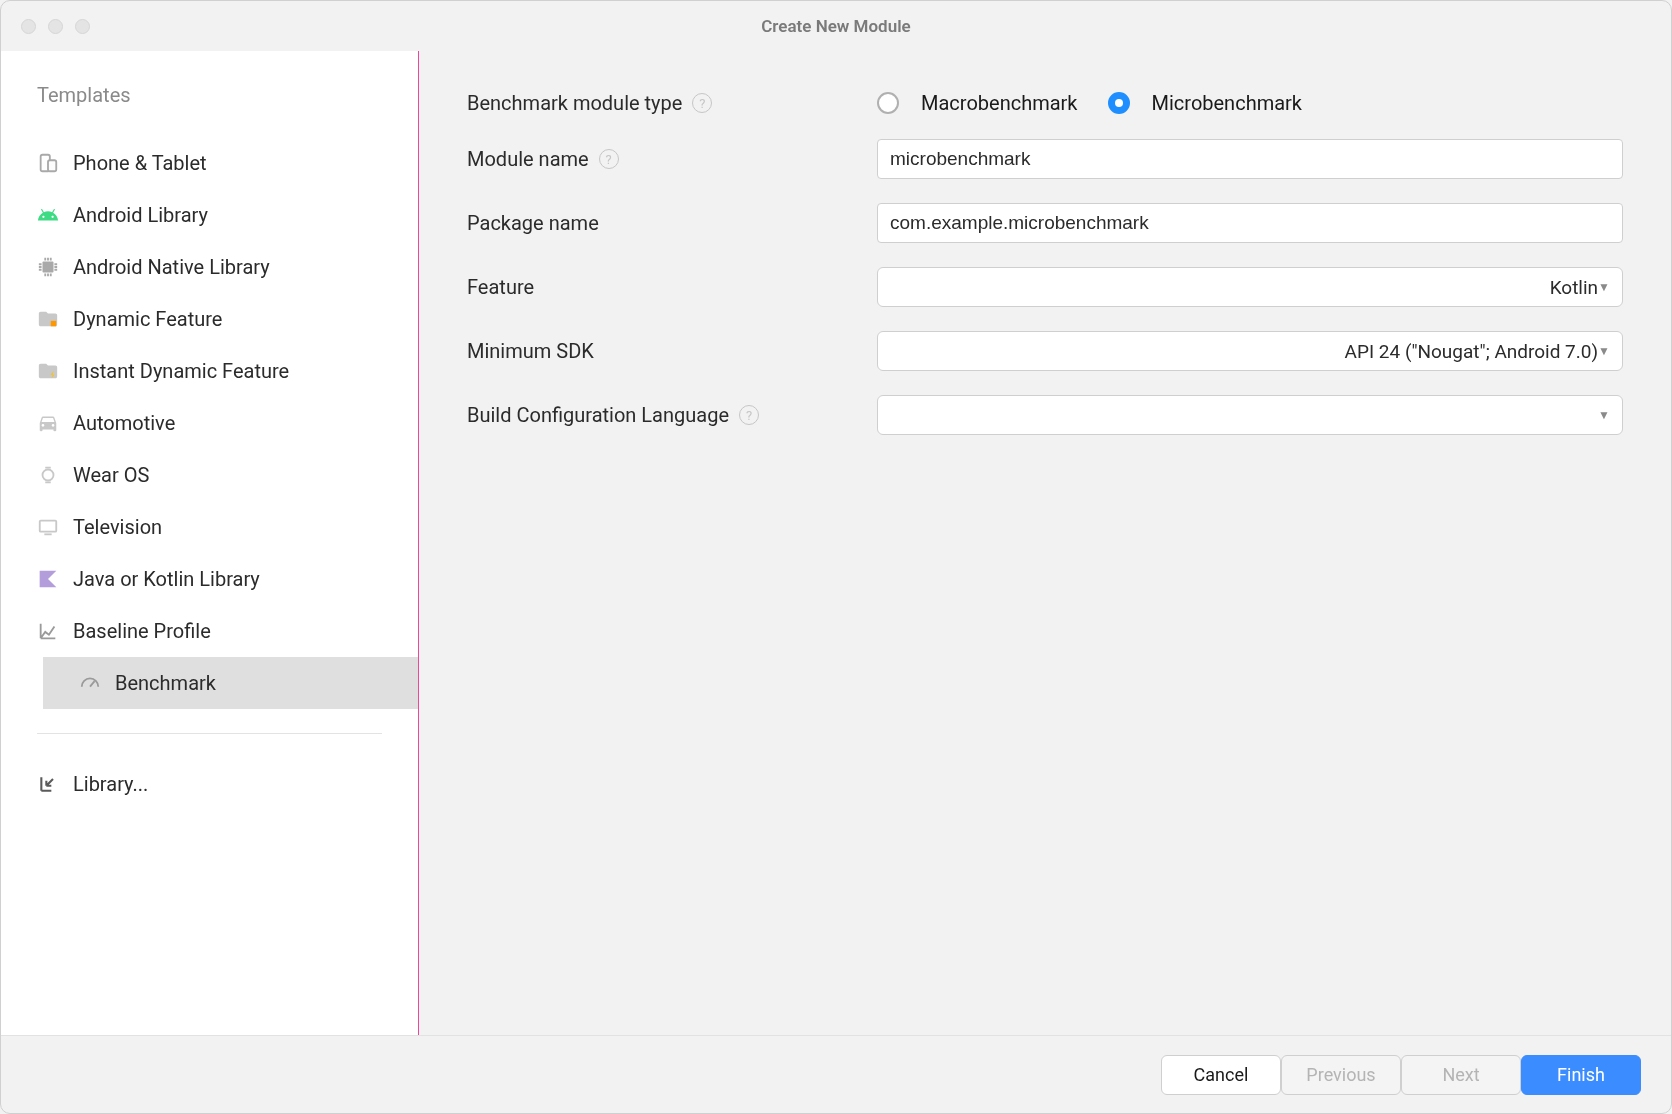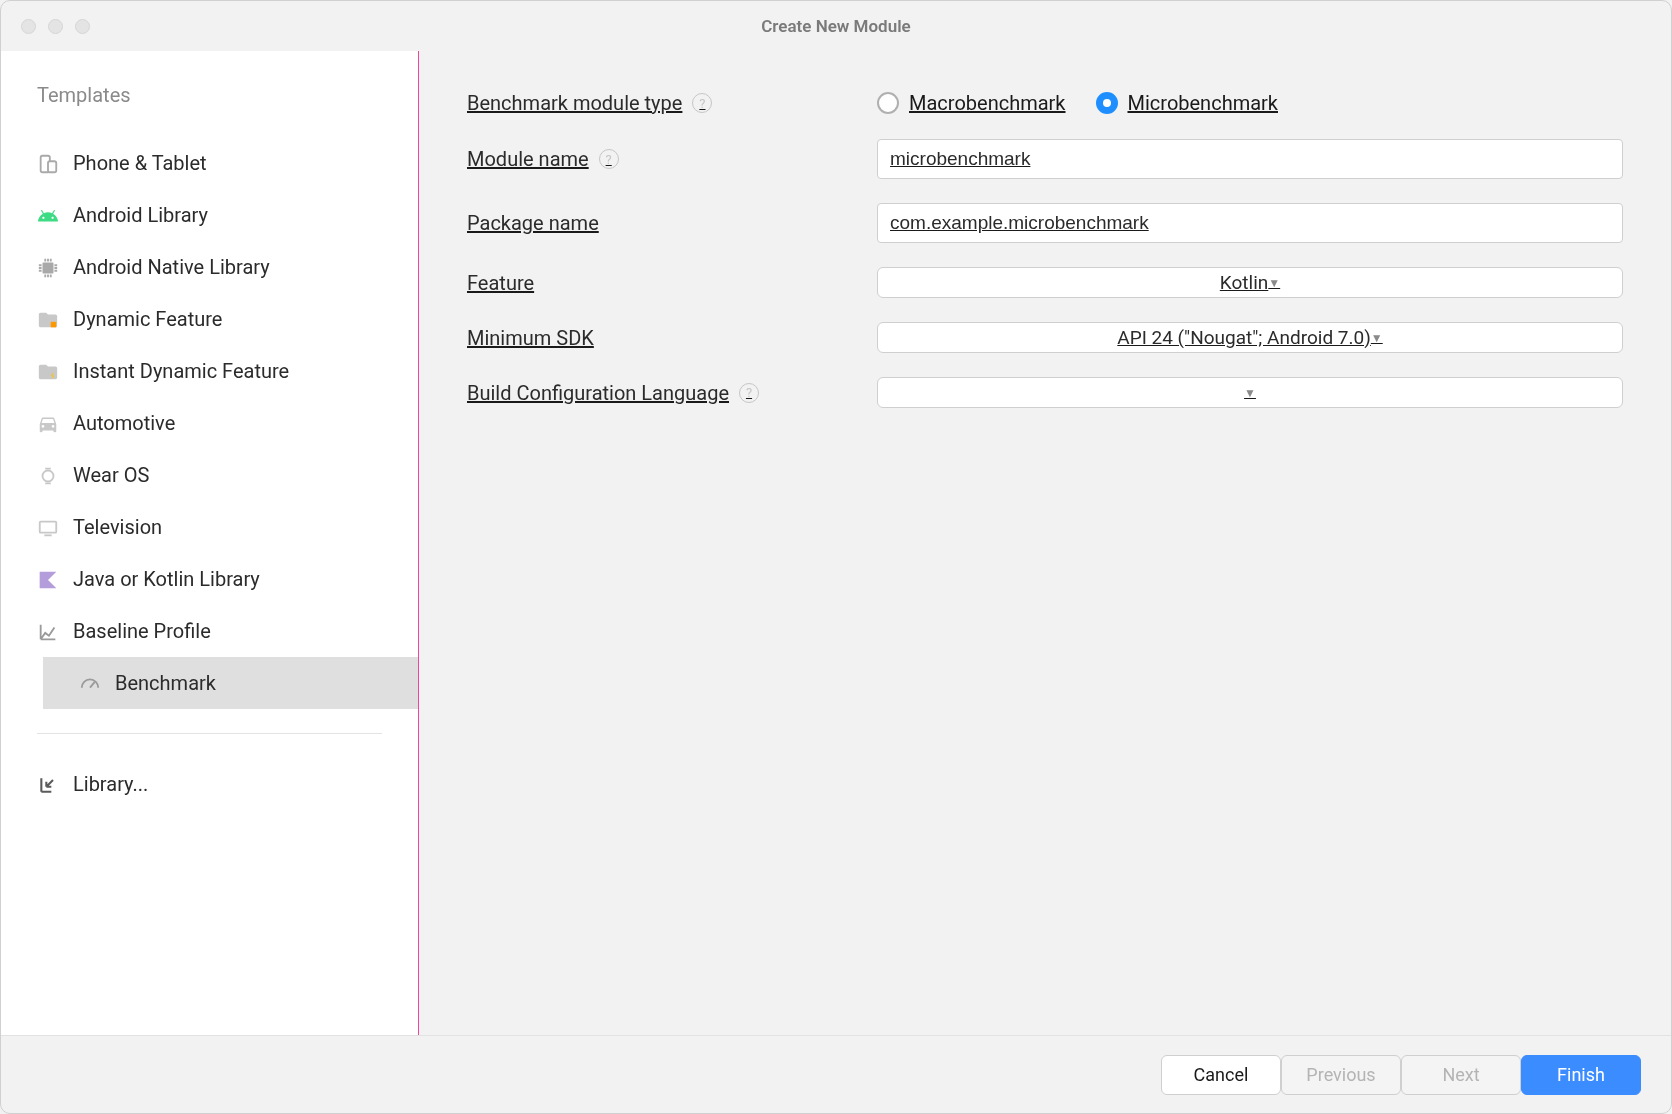--- a/index.html
+++ b/index.html
@@ -61,21 +61,21 @@
     display: flex;
     flex-direction: column;
   }
   .sidebar-heading {
     color: #8a8a8a;
     font-size: 20px;
     padding: 0 0 30px 36px;
   }
   .sidebar-item {
     display: flex;
-    align-items: flex-end;
+    align-items: center;
     gap: 14px;
     padding: 14px 0 14px 36px;
     cursor: pointer;
     font-size: 20px;
     color: #2b2b2b;
   }
   .sidebar-item.selected {
     background: #dfdfdf;
     margin-left: 42px;
   }
@@ -87,21 +87,20 @@
   .icon {
     width: 22px; height: 22px;
     display: inline-flex;
     align-items: center; justify-content: center;
     flex-shrink: 0;
   }
 
   .main {
     flex: 1;
     padding: 40px 48px 0 48px;
-    text-decoration: underline;
   }
   .form-row {
     display: flex;
     align-items: center;
     margin-bottom: 24px;
   }
   .form-label {
     width: 410px;
     display: flex;
     align-items: center;
@@ -120,21 +119,21 @@
   }
   .form-control {
     flex: 1;
     display: flex;
     align-items: center;
     gap: 30px;
   }
   .radio {
     display: inline-flex;
     align-items: center;
-    gap: 10px;
+    gap: 22px;
     cursor: pointer;
     font-size: 20px;
   }
   .radio-dot {
     width: 22px; height: 22px;
     border-radius: 50%;
     border: 2px solid #b0b0b0;
     background: #fff;
     position: relative;
   }
@@ -156,30 +155,30 @@
     height: 40px;
     border: 1px solid #cfcfcf;
     border-radius: 4px;
     background: #fff;
     padding: 0 12px;
     font-size: 19px;
     color: #2b2b2b;
   }
   .select {
     flex: 1;
-    height: 31px;
+    height: 40px;
     border: 1px solid #cfcfcf;
     border-radius: 6px;
     background: #fff;
     padding: 0 12px;
     font-size: 19px;
     color: #2b2b2b;
     display: flex;
     align-items: center;
-    justify-content: center;
+    justify-content: flex-end;
     cursor: pointer;
   }
   .select .chev { color: #8a8a8a; font-size: 12px; }
 
   .footer {
     height: 78px;
     border-top: 1px solid #e2e2e2;
     display: flex;
     align-items: center;
     justify-content: flex-end;

